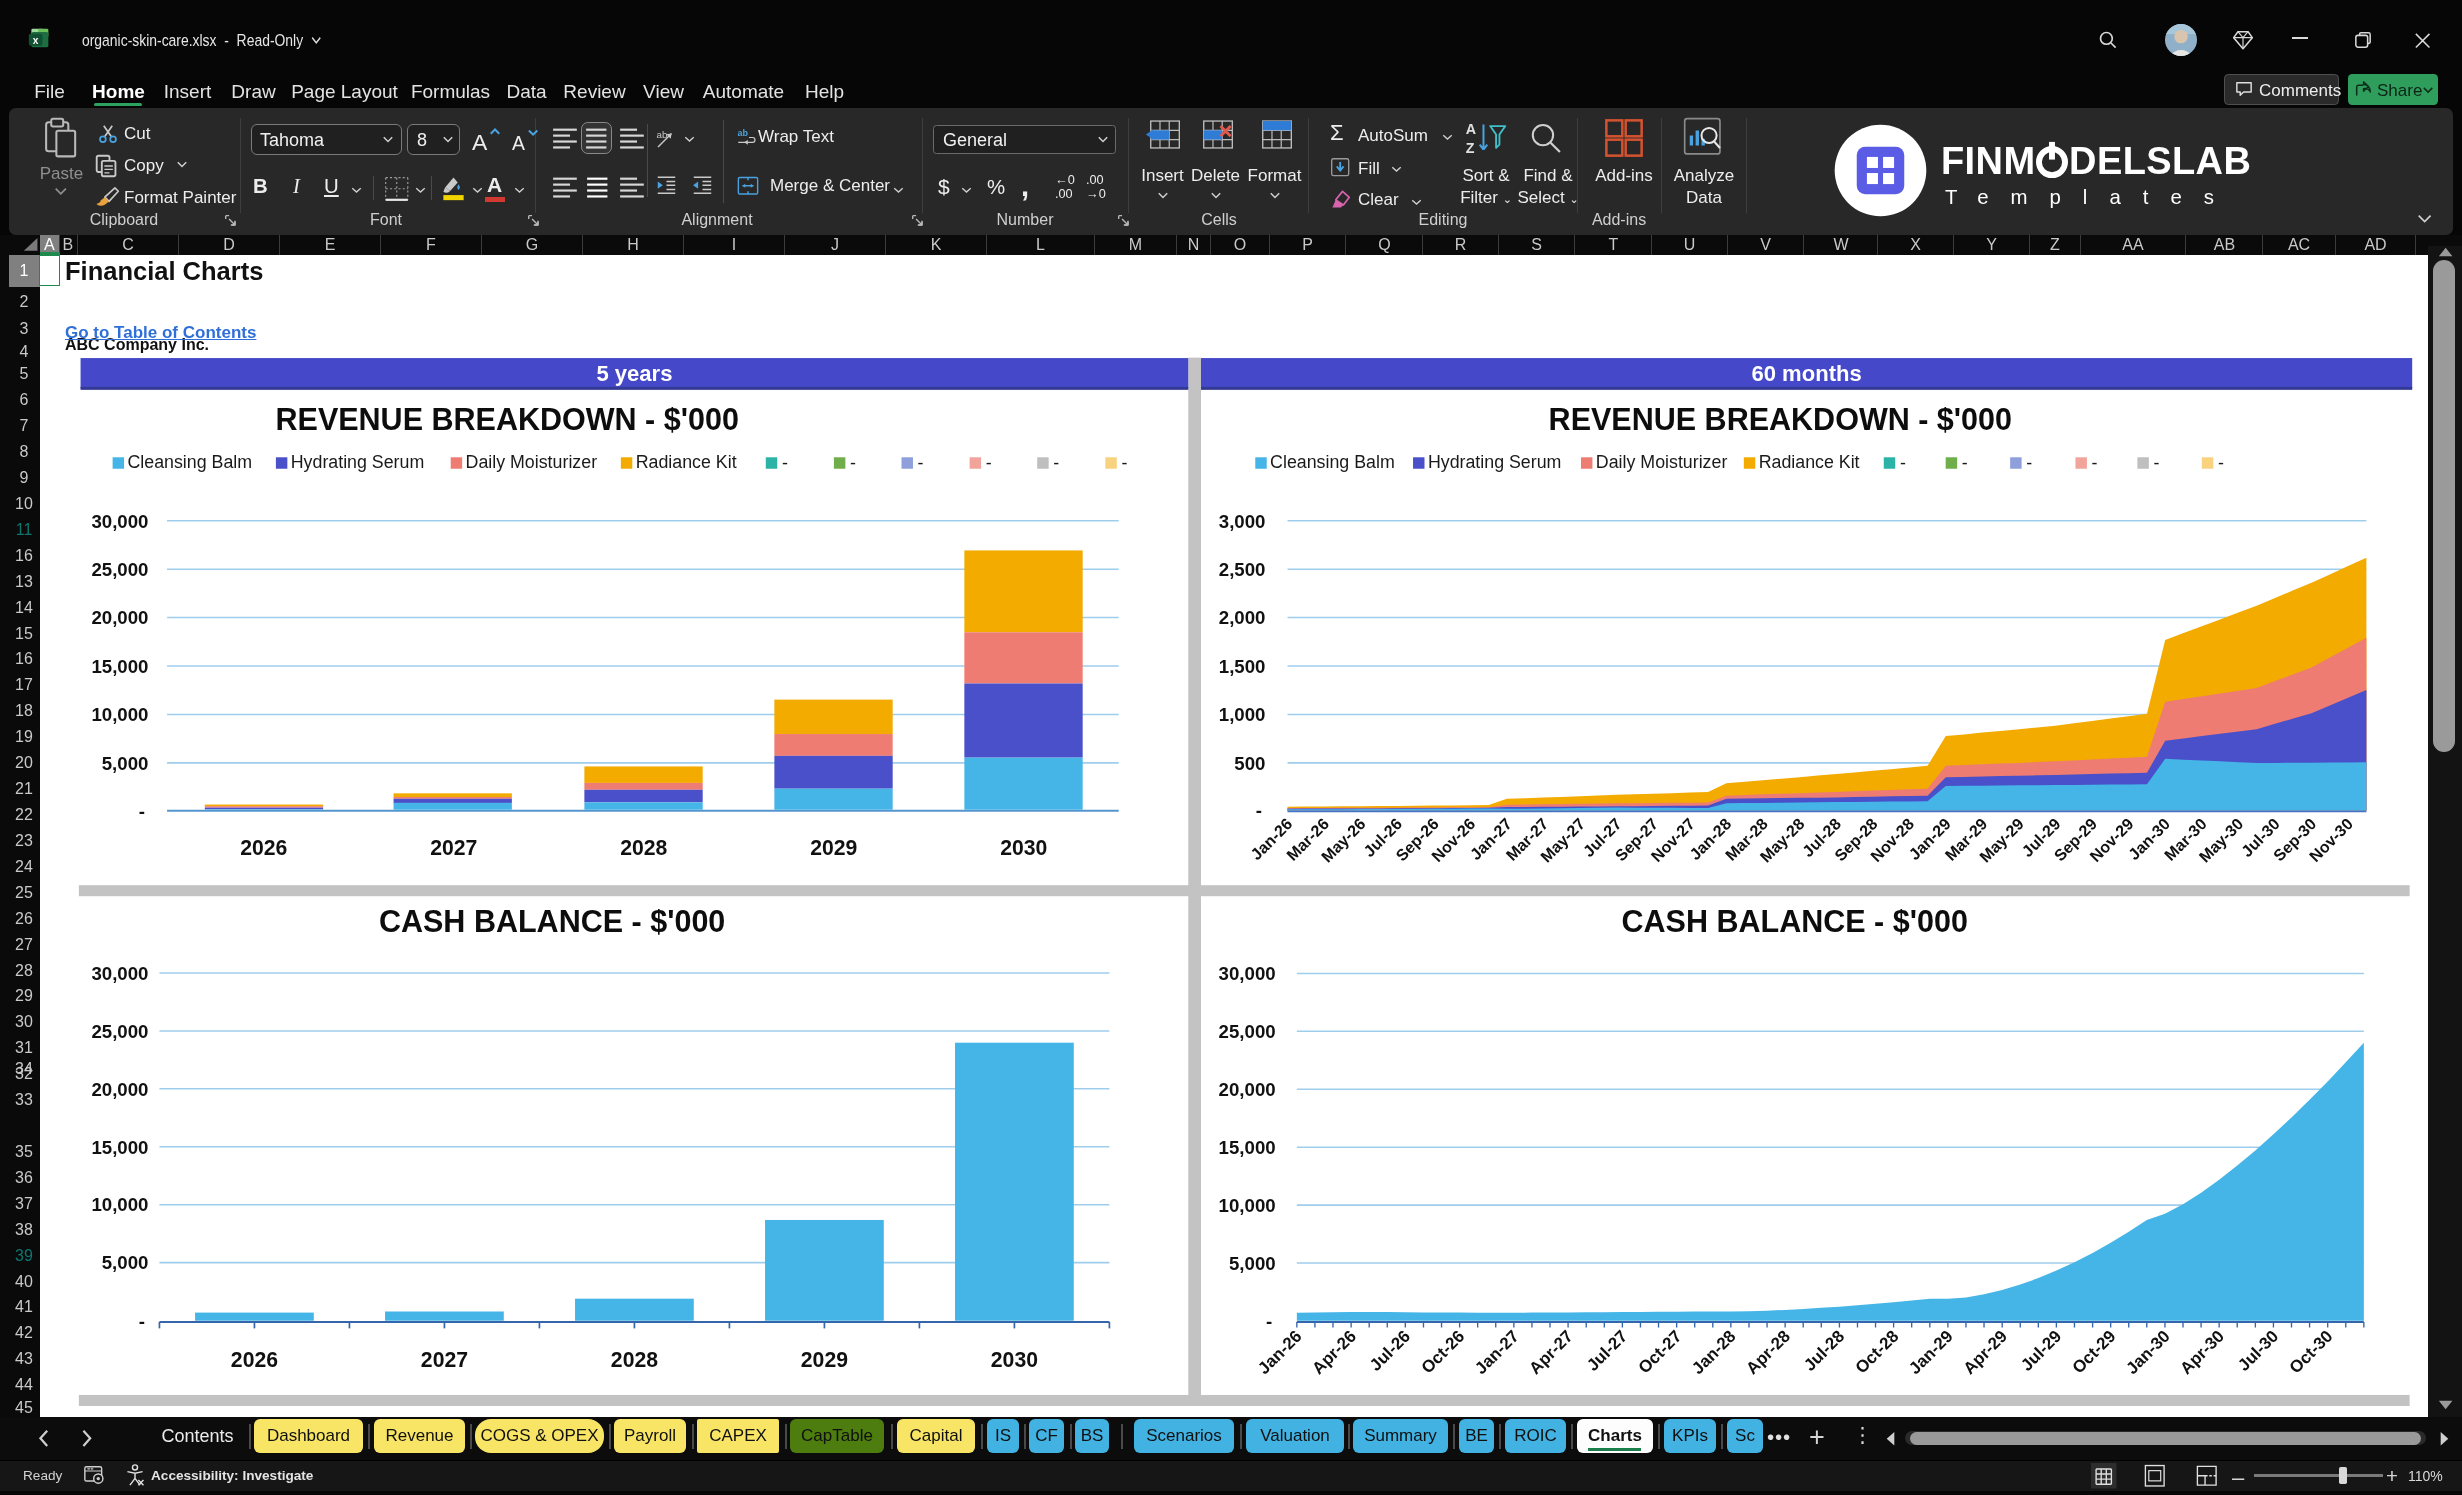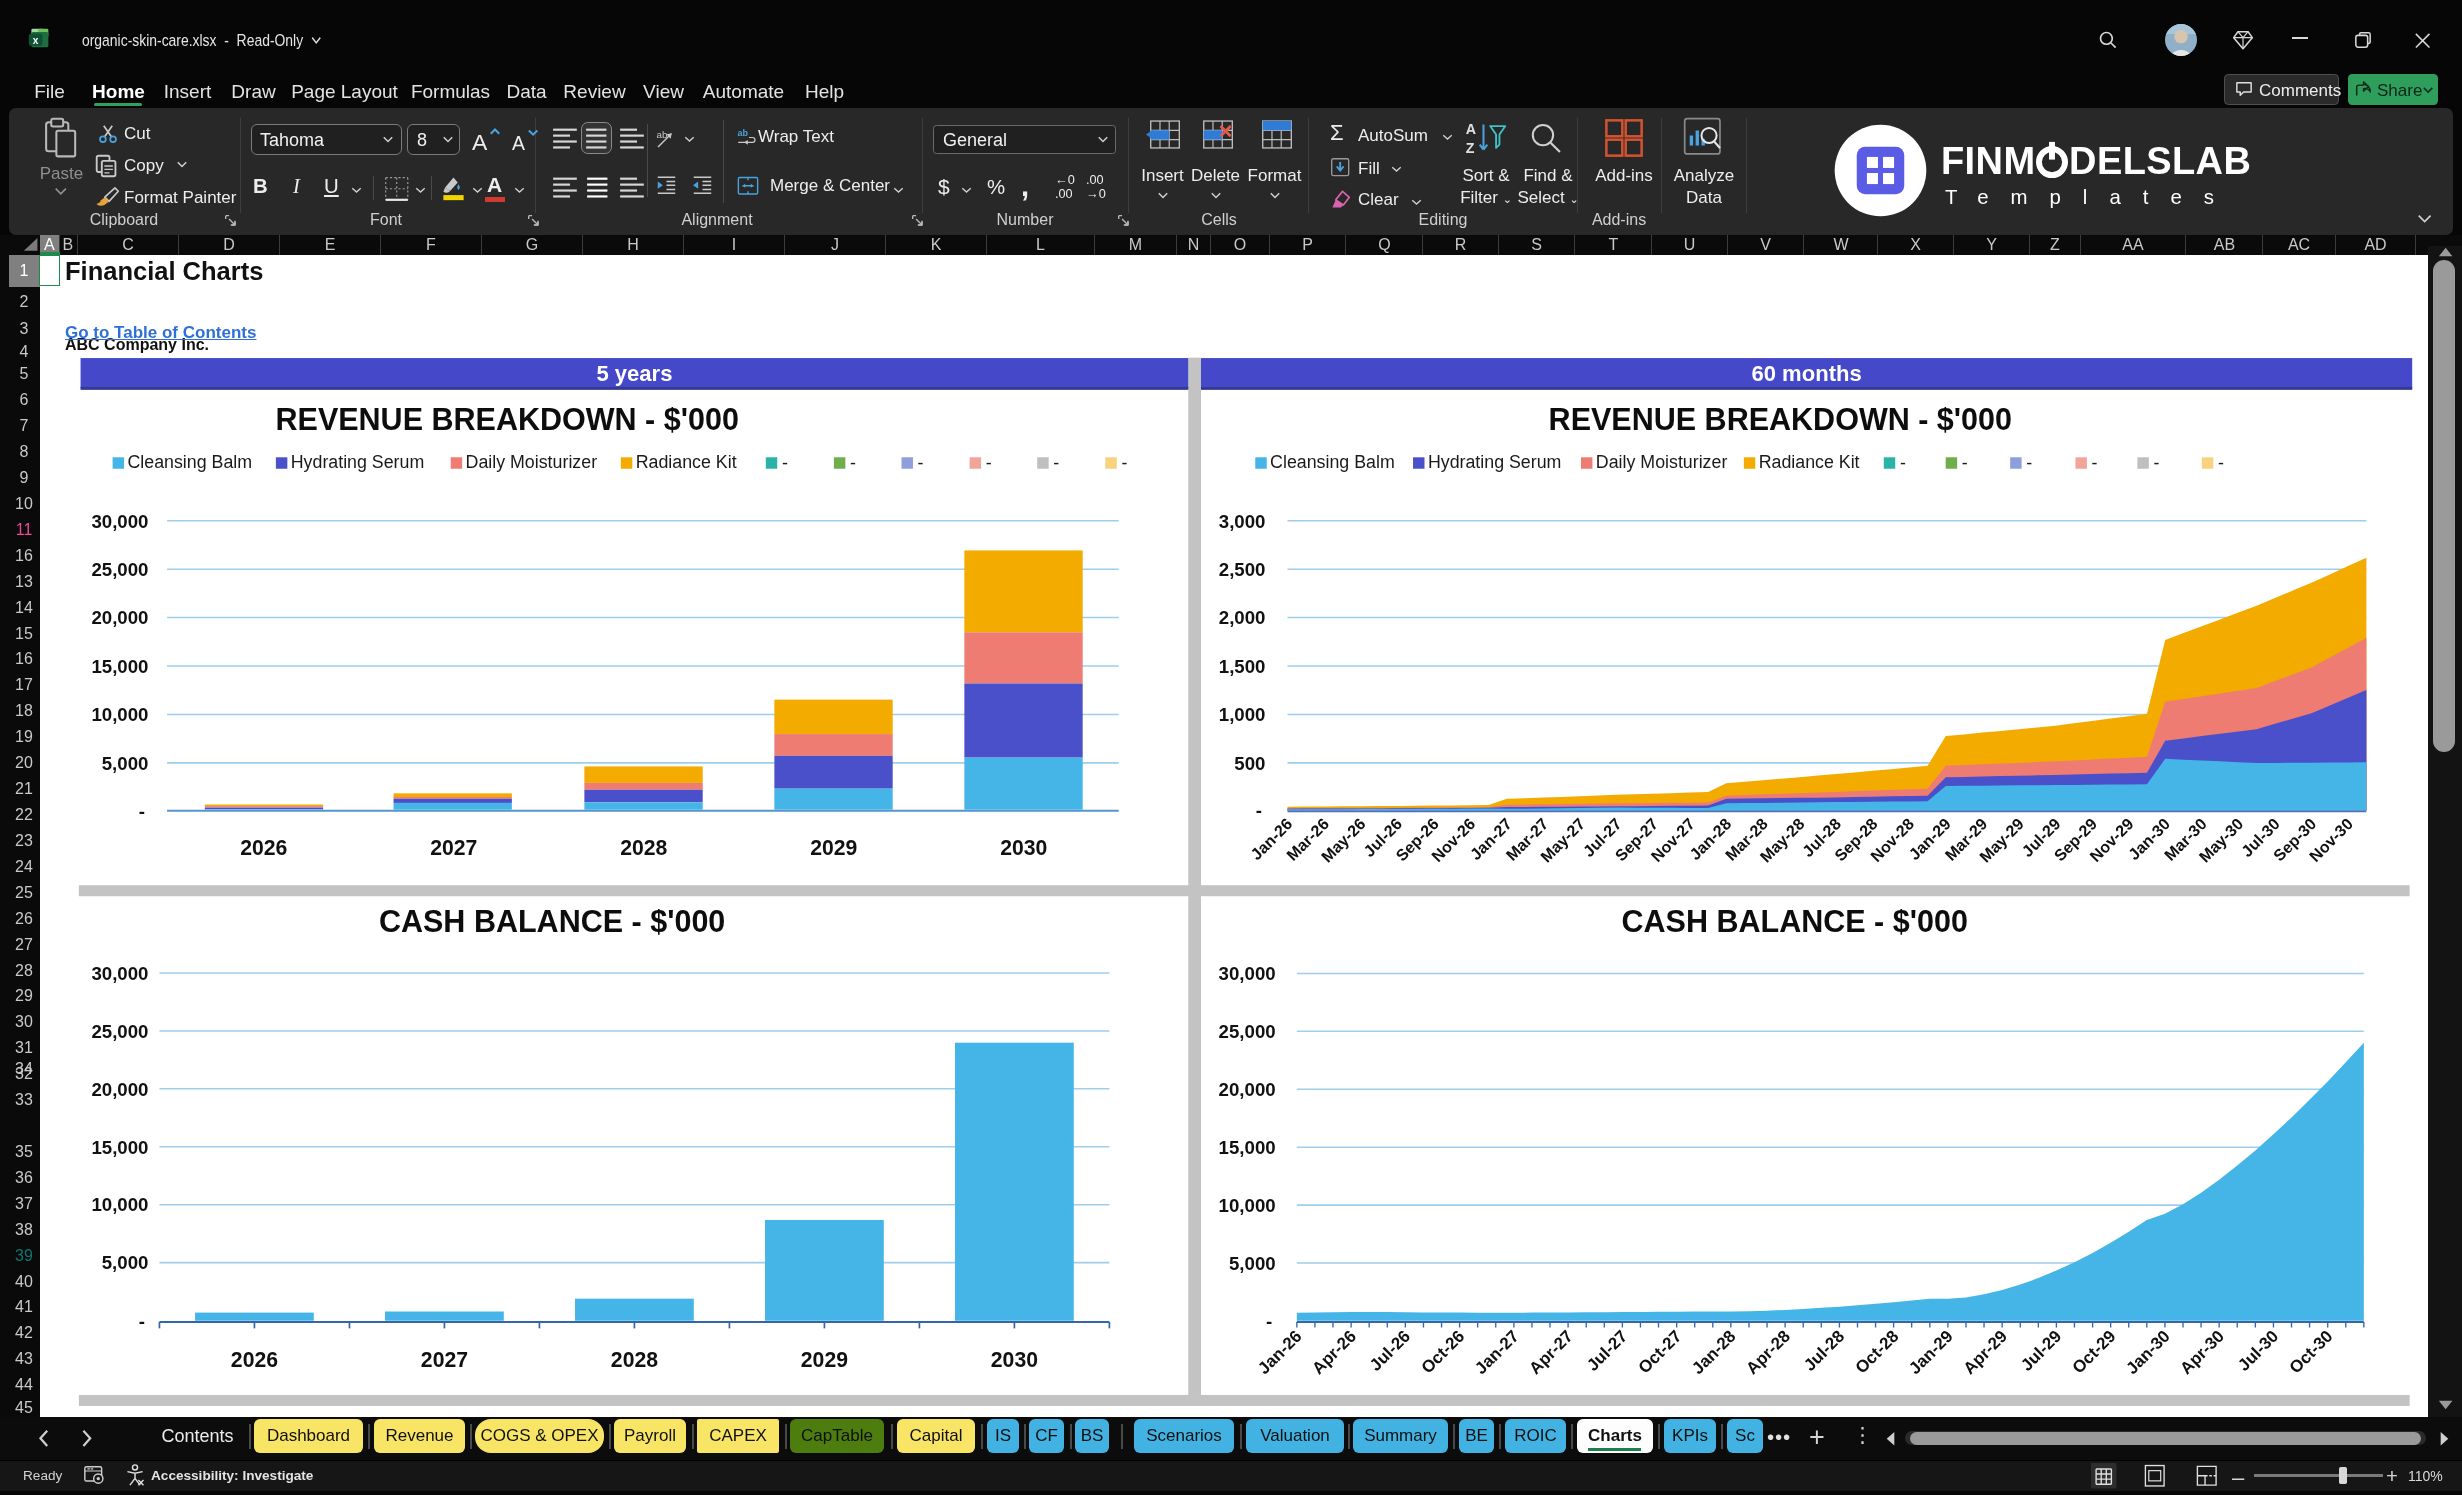--- a/index.html
+++ b/index.html
@@ -408,21 +408,21 @@
     <div class="abs flexc" style="left:8.5px;top:255px;width:31px;height:32px;background:#808080;color:#fff;font-size:16px;">1</div>
     <div class="abs flexc" style="left:8.5px;top:288px;width:31px;height:28px;color:#c9c9c9;font-size:16px;">2</div>
     <div class="abs flexc" style="left:8.5px;top:316px;width:31px;height:25.5px;color:#c9c9c9;font-size:16px;">3</div>
     <div class="abs flexc" style="left:8.5px;top:342px;width:31px;height:20.4px;color:#c9c9c9;font-size:16px;">4</div>
     <div class="abs flexc" style="left:8.5px;top:362px;width:31px;height:24.6px;color:#c9c9c9;font-size:16px;">5</div>
     <div class="abs flexc" style="left:8.5px;top:387px;width:31px;height:26px;color:#c9c9c9;font-size:16px;">6</div>
     <div class="abs flexc" style="left:8.5px;top:413px;width:31px;height:26px;color:#c9c9c9;font-size:16px;">7</div>
     <div class="abs flexc" style="left:8.5px;top:439px;width:31px;height:26px;color:#c9c9c9;font-size:16px;">8</div>
     <div class="abs flexc" style="left:8.5px;top:465px;width:31px;height:26px;color:#c9c9c9;font-size:16px;">9</div>
     <div class="abs flexc" style="left:8.5px;top:491px;width:31px;height:26px;color:#c9c9c9;font-size:16px;">10</div>
-    <div class="abs flexc" style="left:8.5px;top:517px;width:31px;height:26px;color:#ec4899;font-size:16px;">11</div>
+    <div class="abs flexc" style="left:8.5px;top:517px;width:31px;height:26px;color:#0f766e;font-size:16px;">11</div>
     <div class="abs flexc" style="left:8.5px;top:543px;width:31px;height:26px;color:#c9c9c9;font-size:16px;">16</div>
     <div class="abs flexc" style="left:8.5px;top:569px;width:31px;height:26px;color:#c9c9c9;font-size:16px;">13</div>
     <div class="abs flexc" style="left:8.5px;top:595px;width:31px;height:26px;color:#c9c9c9;font-size:16px;">14</div>
     <div class="abs flexc" style="left:8.5px;top:621px;width:31px;height:26px;color:#c9c9c9;font-size:16px;">15</div>
     <div class="abs flexc" style="left:8.5px;top:646px;width:31px;height:26px;color:#c9c9c9;font-size:16px;">16</div>
     <div class="abs flexc" style="left:8.5px;top:672px;width:31px;height:26px;color:#c9c9c9;font-size:16px;">17</div>
     <div class="abs flexc" style="left:8.5px;top:698px;width:31px;height:26px;color:#c9c9c9;font-size:16px;">18</div>
     <div class="abs flexc" style="left:8.5px;top:724px;width:31px;height:26px;color:#c9c9c9;font-size:16px;">19</div>
     <div class="abs flexc" style="left:8.5px;top:750px;width:31px;height:26px;color:#c9c9c9;font-size:16px;">20</div>
     <div class="abs flexc" style="left:8.5px;top:776px;width:31px;height:26px;color:#c9c9c9;font-size:16px;">21</div>

